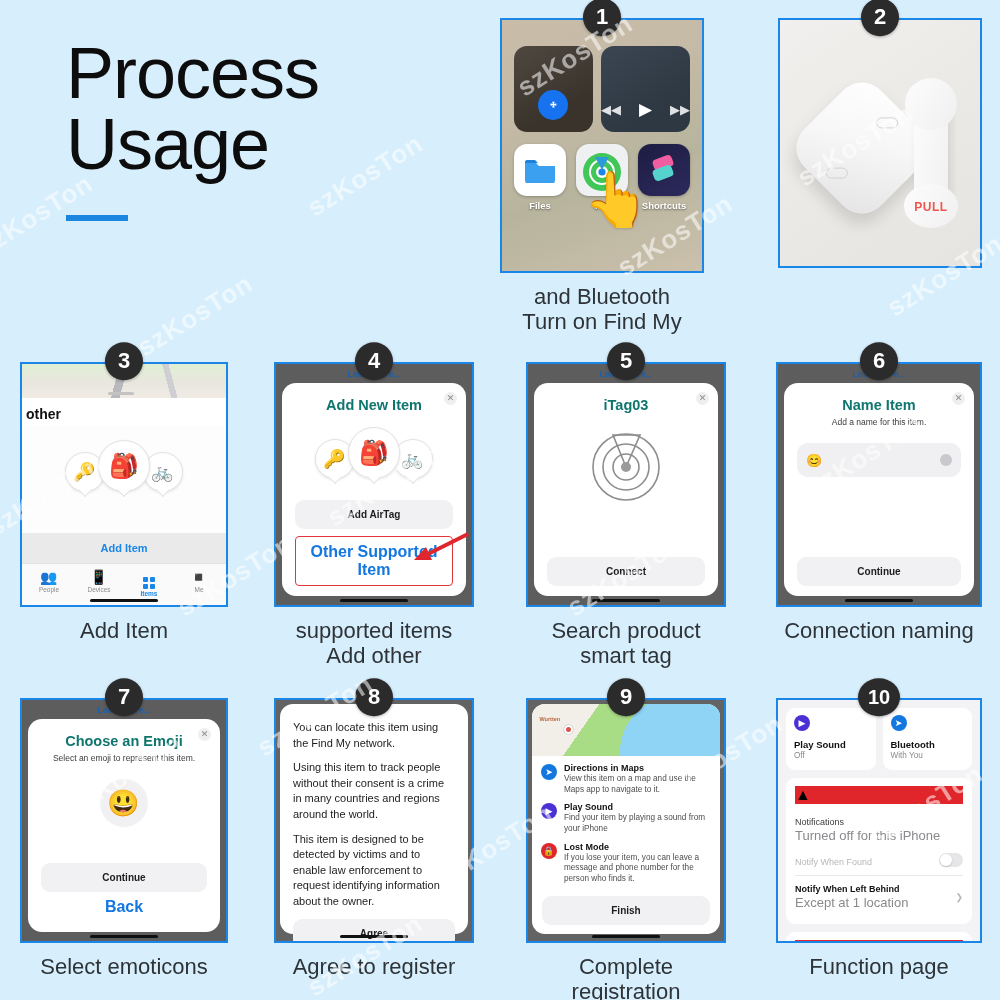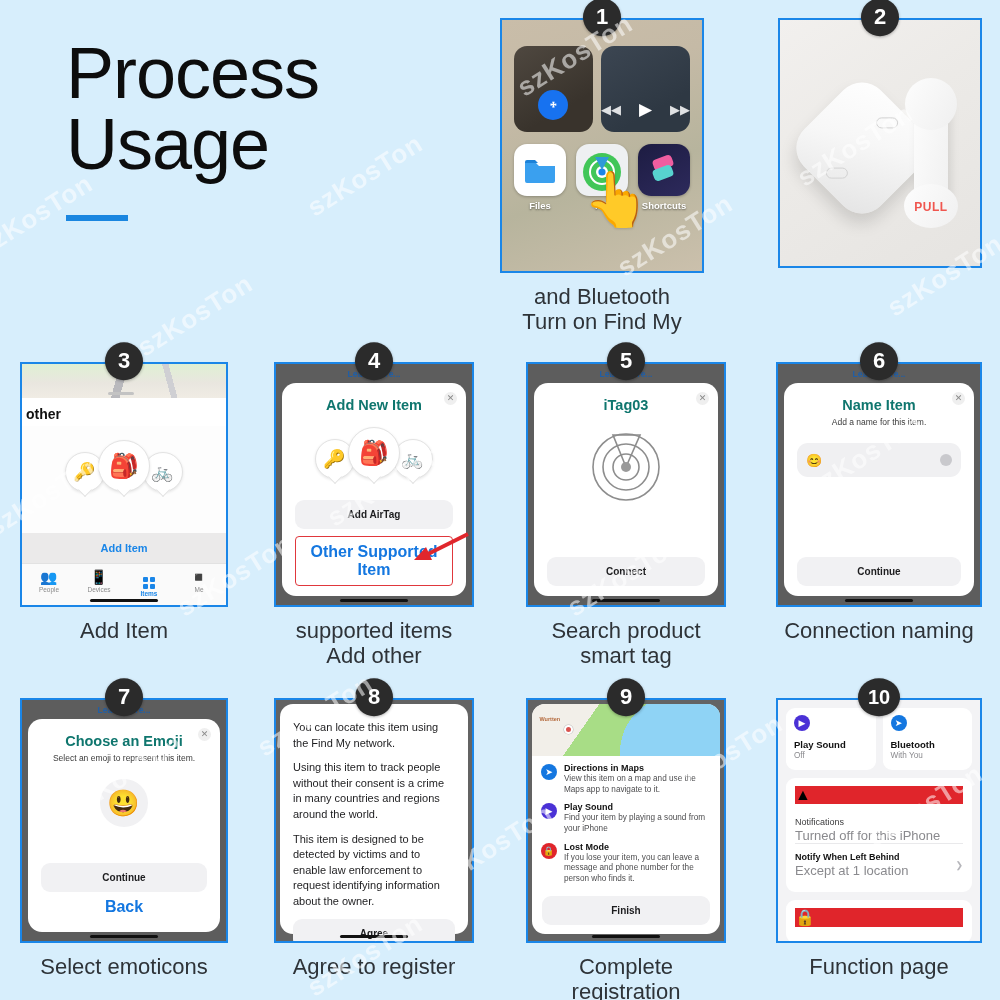--- a/index.html
+++ b/index.html
@@ -680,20 +680,24 @@
         <div class="fn-card">
           <div class="cic dir">➤</div>
           <div class="ct">Bluetooth</div>
           <div class="cs">With You</div>
         </div>
       </div>
       <div class="fn-sec">
         <div class="cic note">▲</div>
         <div class="fn-lbl">Notifications</div>
         <div class="fn-sub">Turned off for this iPhone</div>
+        <div class="fn-row">
+          <div class="txtwrap"><span class="fn-lbl" style="color:#b8b8bc;">Notify When Found</span></div>
+          <div class="toggle"></div>
+        </div>
         <div class="fn-row divider">
           <div class="txtwrap">
             <div class="bold">Notify When Left Behind</div>
             <div class="fn-sub">Except at 1 location</div>
           </div>
           <div class="chev">❯</div>
         </div>
       </div>
       <div class="fn-sec2">
         <div class="cic lost">🔒</div>

